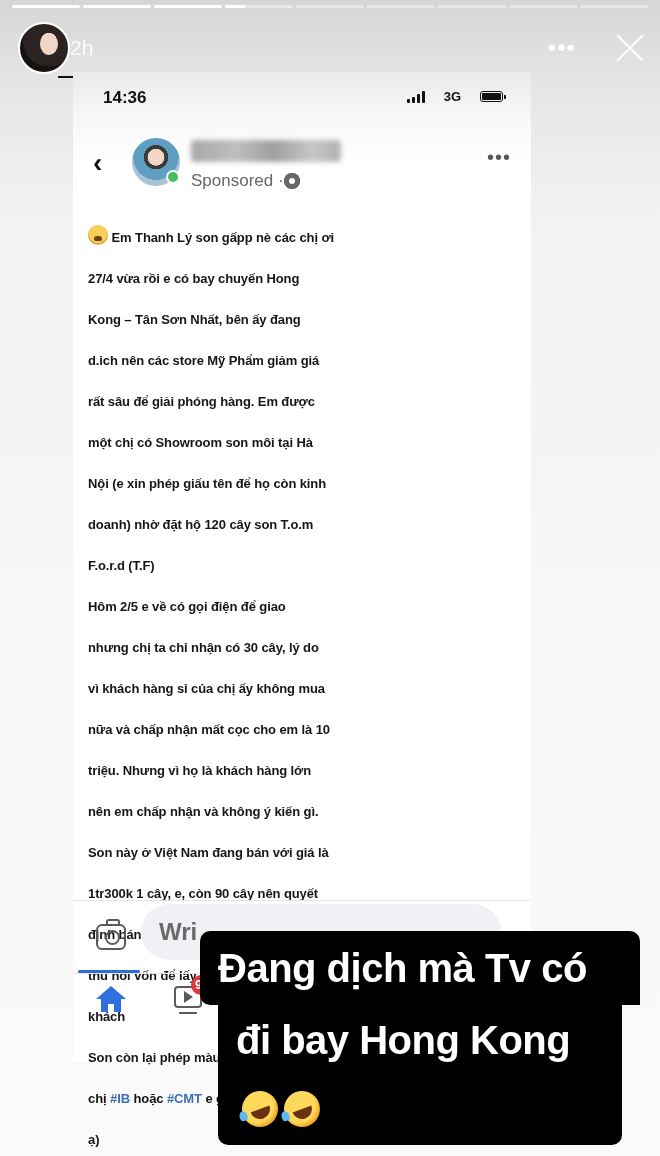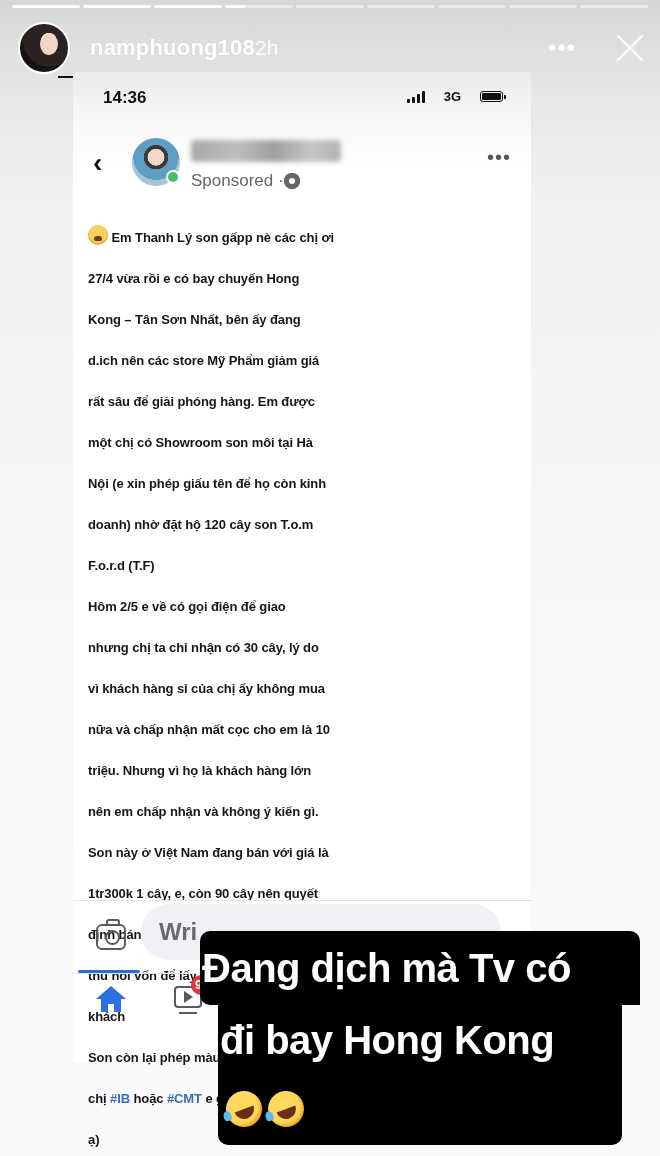--- a/index.html
+++ b/index.html
@@ -59,21 +59,21 @@
   .home-icon { position: absolute; left: 23px; top: 914px; width: 30px; height: 26px; }
   .home-icon .roof { position: absolute; left: 0; top: 0; width: 0; height: 0; border-left: 15px solid transparent; border-right: 15px solid transparent; border-bottom: 13px solid #2f6fe0; }
   .home-icon .body { position: absolute; left: 5px; top: 12px; width: 20px; height: 14px; background: #2f6fe0; }
   .home-icon .door { position: absolute; left: 12px; top: 18px; width: 6px; height: 8px; background: #fff; }
   .watch-icon { position: absolute; left: 101px; top: 914px; width: 28px; height: 22px; border: 2.5px solid #5a5a5a; border-radius: 4px; }
   .watch-icon::after { content: ""; position: absolute; left: 8px; top: 3px; border-left: 9px solid #5a5a5a; border-top: 6px solid transparent; border-bottom: 6px solid transparent; }
   .watch-stand { position: absolute; left: 106px; top: 940px; width: 18px; height: 2px; background: #5a5a5a; }
   .badge { position: absolute; left: 118px; top: 903px; min-width: 24px; height: 20px; padding: 0 4px; border-radius: 10px; background: #e13540; color: #fff; font-size: 13px; font-weight: bold; line-height: 20px; text-align: left; }
 
   .caption { position: absolute; left: 200px; top: 931px; width: 440px; }
-  .cap-line { position: absolute; background: #000; color: #fff; font-weight: bold; font-size: 40px; line-height: 60px; white-space: nowrap; padding: 0 2px; letter-spacing: -0.5px; }
+  .cap-line { position: absolute; background: #000; color: #fff; font-weight: bold; font-size: 40px; line-height: 60px; white-space: nowrap; padding: 0 18px; letter-spacing: -0.5px; }
   .cap-line.l1 { left: 0; top: 0; width: 440px; height: 74px; border-radius: 10px 10px 0 10px; padding-top: 7px; }
   .cap-line.l2 { left: 18px; top: 74px; width: 404px; height: 70px; border-radius: 0; padding-top: 5px; }
   .cap-line.l3 { left: 18px; top: 144px; width: 404px; height: 70px; border-radius: 0 0 10px 10px; padding-top: 3px; }
   .laugh { display: inline-block; width: 36px; height: 36px; border-radius: 50%; background: radial-gradient(circle at 45% 40%, #ffd95c 0 55%, #f0ab2a 70%, #e39a1f); vertical-align: -5px; position: relative; margin-left: 6px; transform: rotate(-20deg); }
   .laugh::before { content: ""; position: absolute; left: 8px; top: 18px; width: 20px; height: 10px; border-radius: 0 0 10px 10px; background: #6b2f12; }
   .laugh::after { content: ""; position: absolute; left: -4px; top: 14px; width: 8px; height: 10px; border-radius: 50% 50% 50% 50% / 60% 60% 40% 40%; background: #5fb7f0; }
 </style>
 </head>
 <body>
 
@@ -104,21 +104,20 @@
     </div>
     <div class="seg">
       <div class="fill" style="width: 0%;"></div>
     </div>
   </div>
 
 <div class="story-header">
   <div class="story-avatar">
       <div class="face"></div>
     </div>
-  <span class="story-user">namphuong108</span>
   <span class="story-time">2h</span>
   <span class="story-more">•••</span>
   <div class="story-close"></div>
 </div>
 <div class="underline-bar"></div>
 
 <div class="phone">
   <span class="status-time">14:36</span>
   <div class="status-right">
     <div class="signal">

